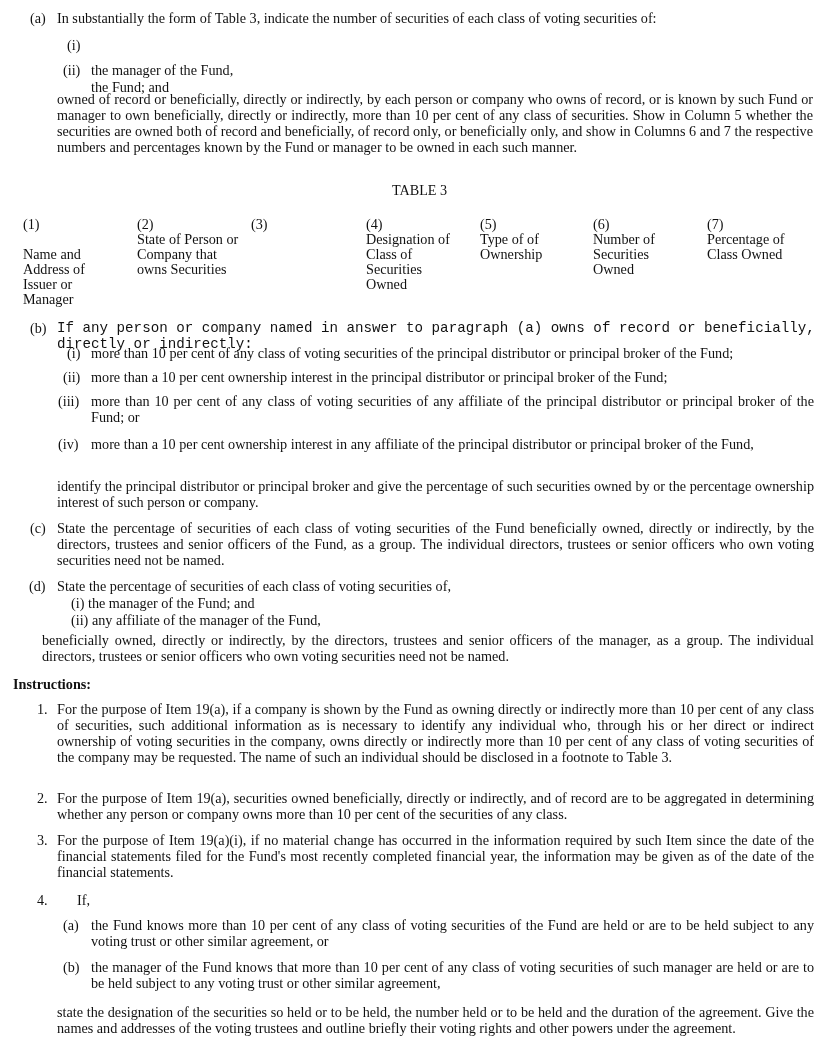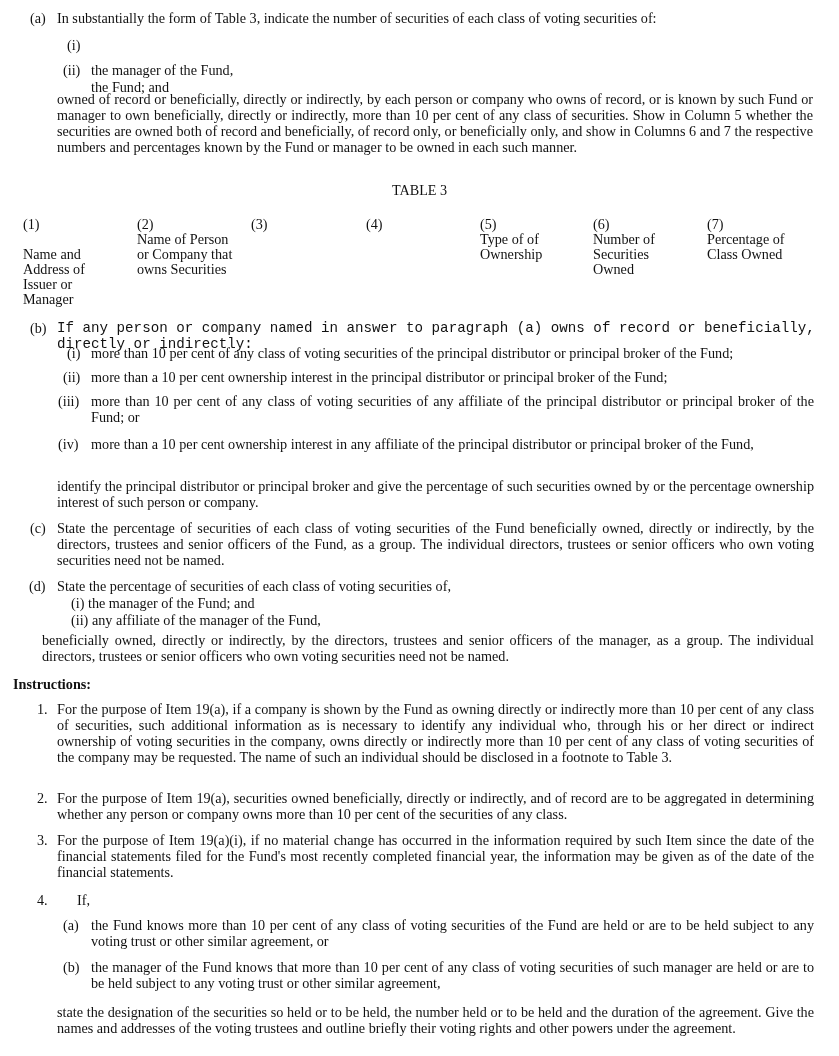--- a/index.html
+++ b/index.html
@@ -28,27 +28,28 @@
 </div>
 
 <div>
   <div class="abs" style="left:0; width:839px; text-align:center; top:182px;">TABLE 3</div>
   <div class="tcol" style="left:23px; width:100px;">
     <div>(1)</div>
     <div style="width:78px;margin-top:15px;">Name and Address of Issuer or Manager</div>
   </div>
   <div class="tcol" style="left:137px; width:110px;">
     <div>(2)</div>
-    <div style="width:105px;">Name of Person or Company that owns Securities</div>
+    <div style="width:105px;">State of Person or Company that owns Securities</div>
   </div>
   <div class="tcol" style="left:251px; width:105px;">
     <div>(3)</div>
   </div>
   <div class="tcol" style="left:366px; width:100px;">
     <div>(4)</div>
+    <div style="width:95px;">Designation of Class of Securities Owned</div>
   </div>
   <div class="tcol" style="left:480px; width:100px;">
     <div>(5)</div>
     <div style="width:75px;">Type of of Ownership</div>
   </div>
   <div class="tcol" style="left:593px; width:100px;">
     <div>(6)</div>
     <div style="width:70px;">Number of Securities Owned</div>
   </div>
   <div class="tcol" style="left:707px; width:110px;">

